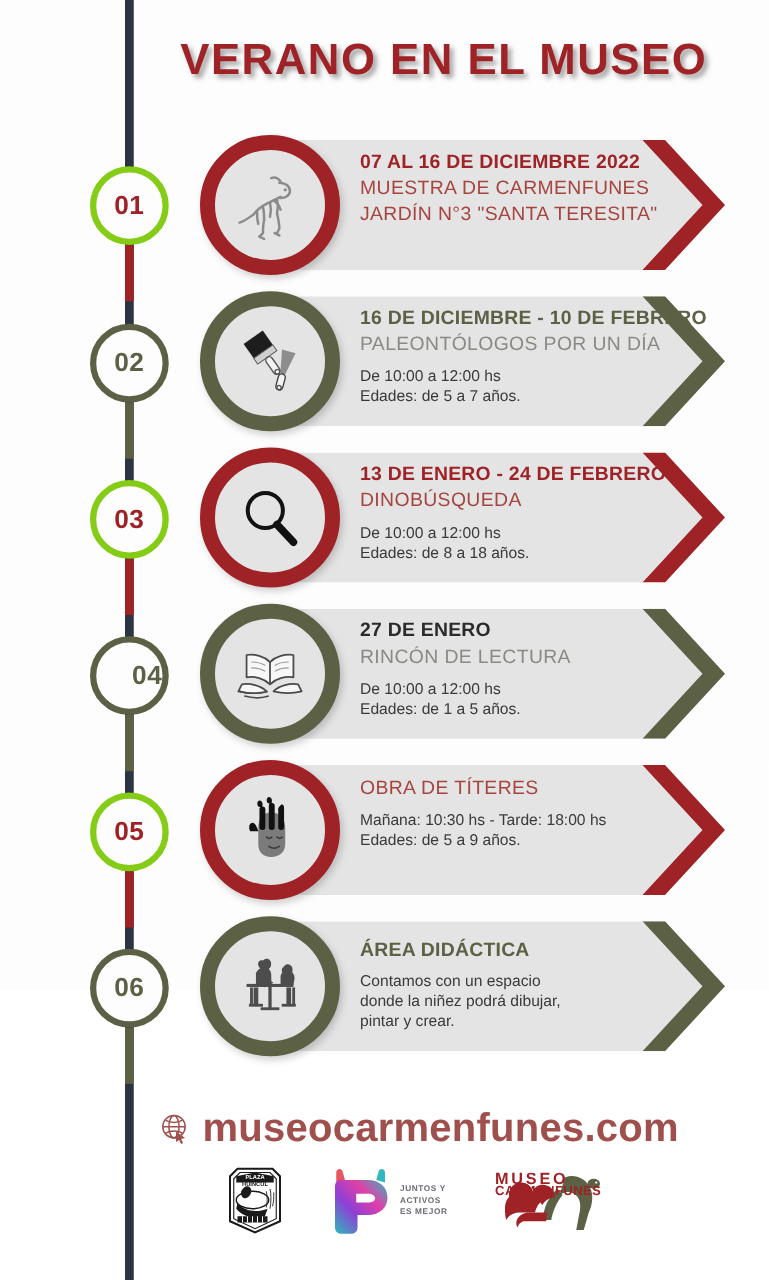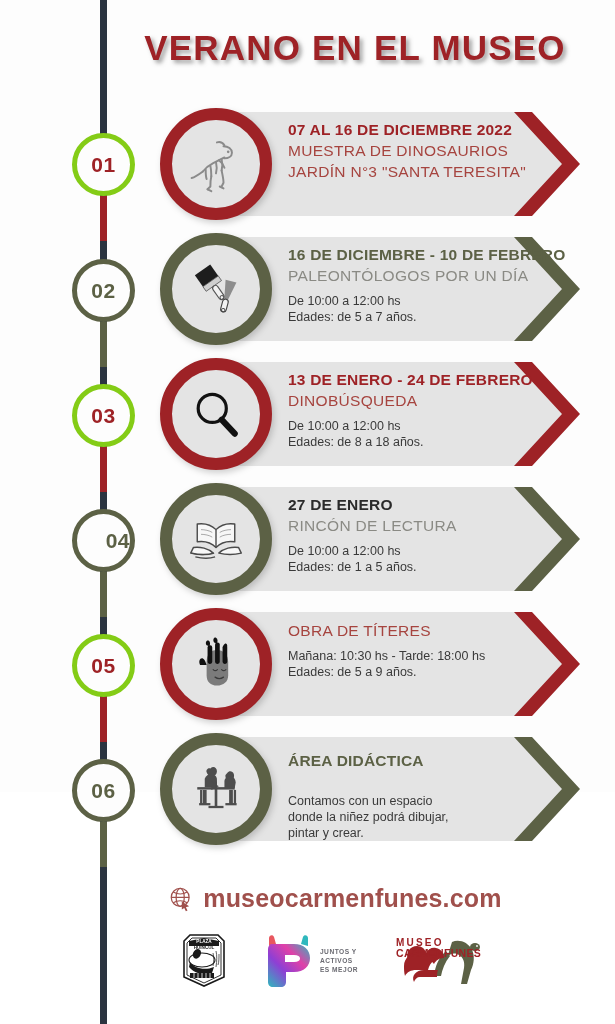--- a/index.html
+++ b/index.html
@@ -131,21 +131,21 @@
     line-height: 21px;
     white-space: nowrap;
   }
   .t-det {
     margin-top: 7px;
     font-family: "Liberation Sans", sans-serif;
     font-size: 12.5px;
     line-height: 16px;
     color: #3a3a3a;
   }
-  .t-det.tight { margin-top: 22px; }
+  .t-det.tight { margin-top: 6px; }
 
   
   .c-red    { color: #9e2226; }
   .c-red2   { color: #a6443f; }
   .c-olive  { color: #5c6145; }
   .c-gray   { color: #8a8a84; }
   .c-dark   { color: #2b2b2b; }
 
   
   .web {
@@ -155,21 +155,21 @@
     display: flex;
     align-items: center;
     justify-content: center;
     gap: 9px;
     padding-left: 55px;
   }
   .web-ico { width: 26px; height: 26px; display: block; }
   .web-txt {
     font-family: "Liberation Sans Narrow", "Liberation Sans", sans-serif;
     font-weight: bold;
-    font-size: 25px;
+    font-size: 32px;
     letter-spacing: 0.2px;
     color: #a0504c;
   }
 
   
   .logos {
     position: absolute;
     left: 0; right: 0;
     top: 930px;
     display: flex;
@@ -188,21 +188,21 @@
     line-height: 9px;
     color: #6b6b72;
   }
   .mcf-wrap { position: relative; width: 96px; height: 60px; }
   .mcf-txt {
     position: absolute; left: 2px; top: 7px;
     font-family: "Liberation Sans", sans-serif;
     font-weight: bold;
     line-height: 11px;
   }
-  .mcf-1 { font-size: 10px; letter-spacing: 2.2px; color: #9e2226; }
+  .mcf-1 { font-size: 13px; letter-spacing: 2.2px; color: #9e2226; }
   .mcf-2 { font-size: 10.5px; letter-spacing: 0.3px; color: #9e2226; }
 </style>
 </head>
 <body>
 
 <div id="page">
 
   <div class="spine"></div>
   <div class="spine-seg" style="top:196px;height:45px;background:#9e2226;"></div>
   <div class="spine-seg" style="top:322px;height:45px;background:#5c6145;"></div>
@@ -254,21 +254,21 @@
           <path d="M38 39c1 5 2 9 2 13l-2 4"></path>
           <path d="M27 45c-1 4-1 8-1 11l-3 3"></path>
           <path d="M36 56l4 2"></path>
             <path d="M23 59l4 2"></path>
           <path d="M35 28c3 2 5 5 6 8"></path>
         </g>
       </svg>
     </div>
     <div class="texts">
       <div class="t-title c-red">07 AL 16 DE DICIEMBRE 2022</div>
-      <div class="t-sub c-red2">MUESTRA DE DINOSAURIOS</div>
+      <div class="t-sub c-red2">MUESTRA DE CARMENFUNES</div>
       <div class="t-sub c-red2">JARDÍN N°3 "SANTA TERESITA"</div>
     </div>
   </div>
 
   <div class="row" style="top:233px;">
     <div class="bar"></div>
     <div class="chev">
       <svg viewBox="0 0 108 104">
           <polygon points="60,0 108,52 60,104 42,104 90,52 42,0" fill="#5c6145"></polygon>
         </svg>

